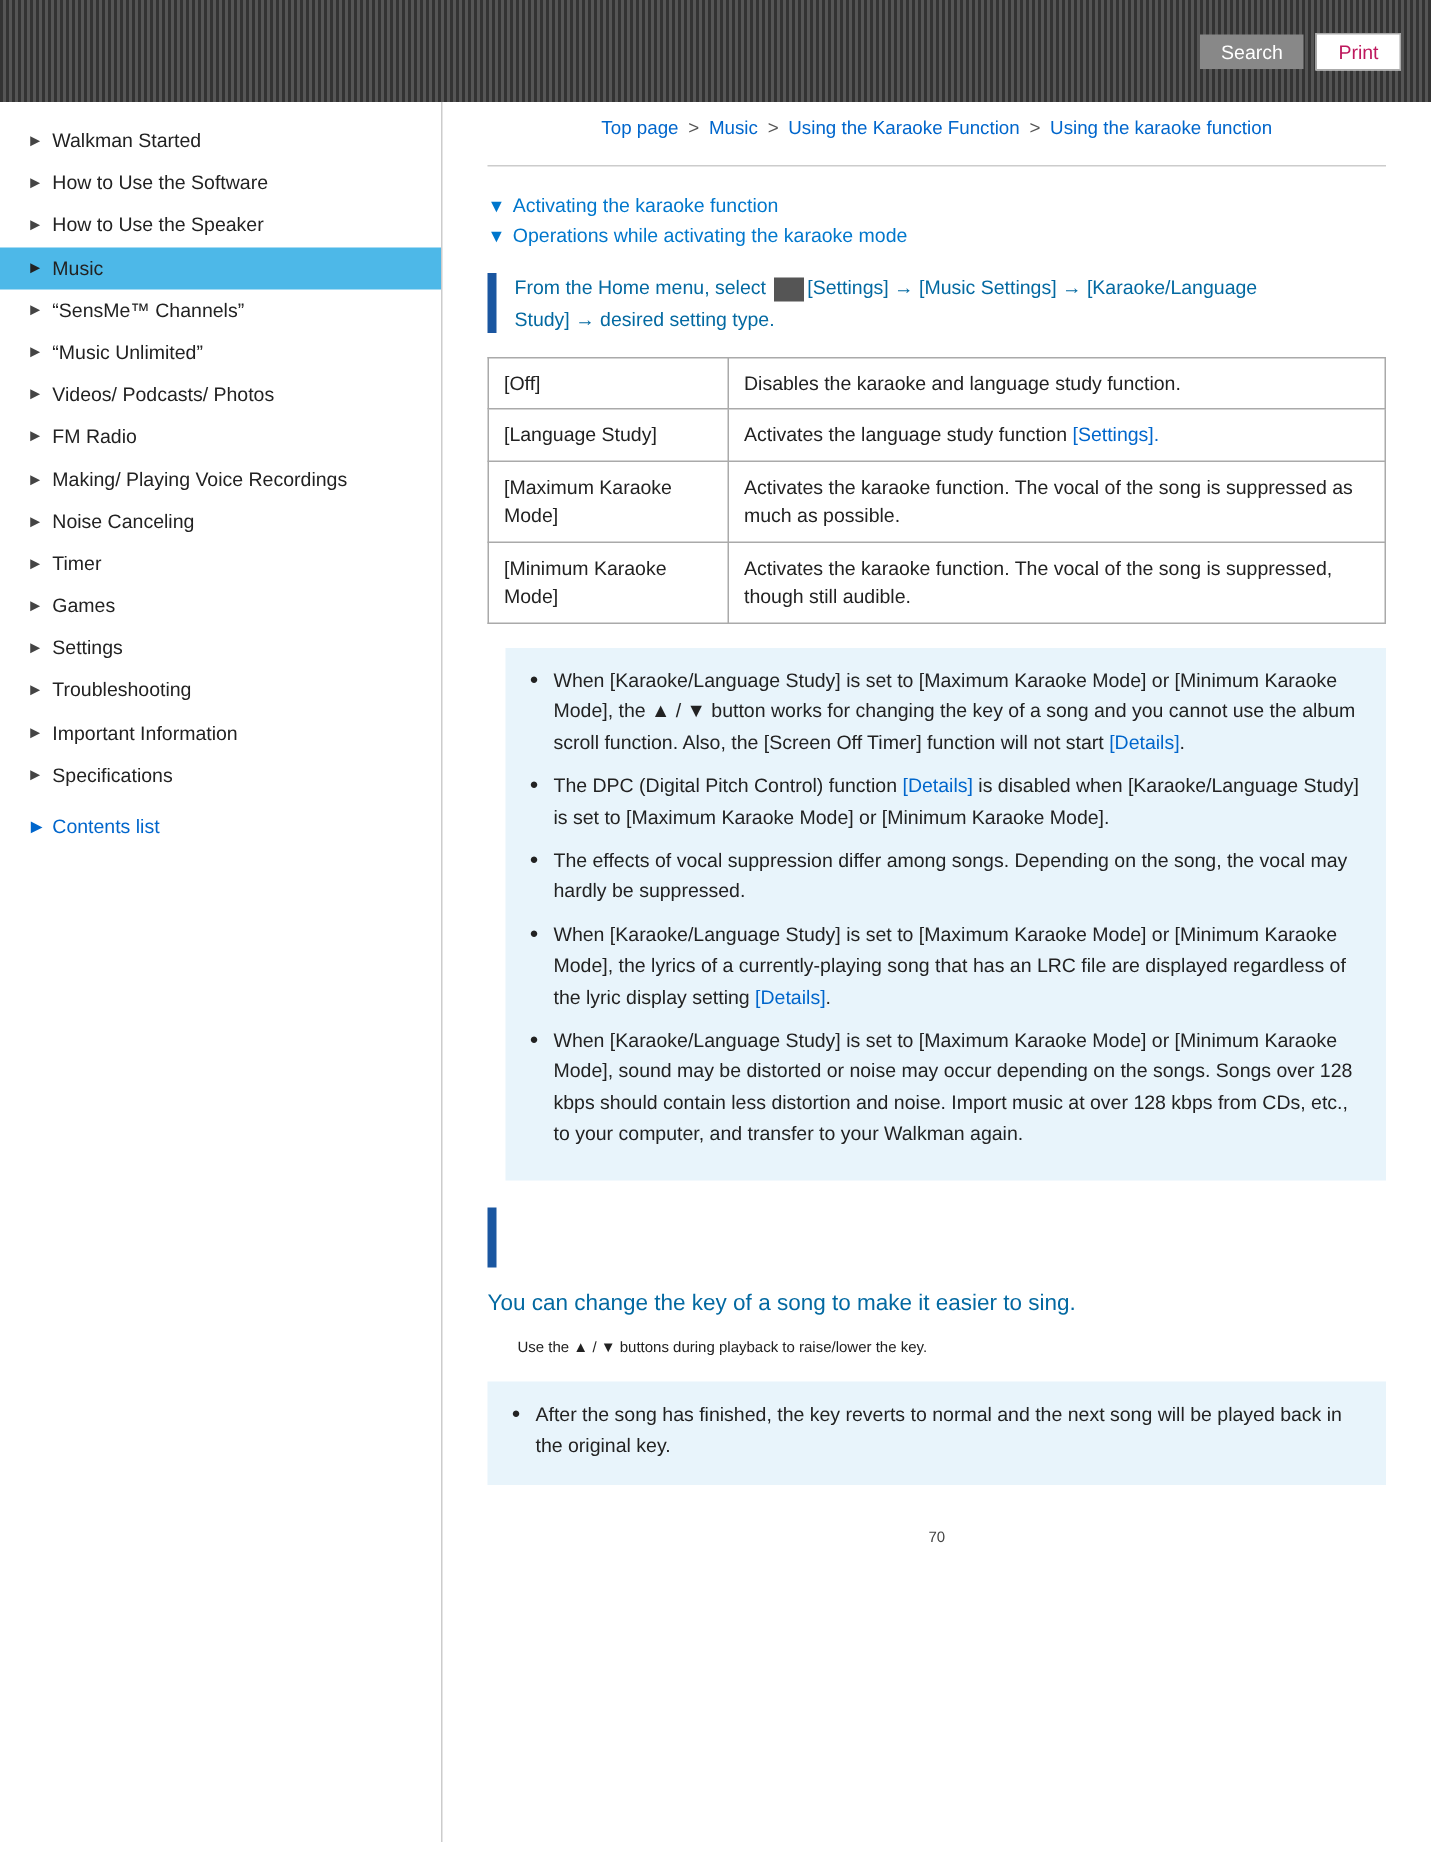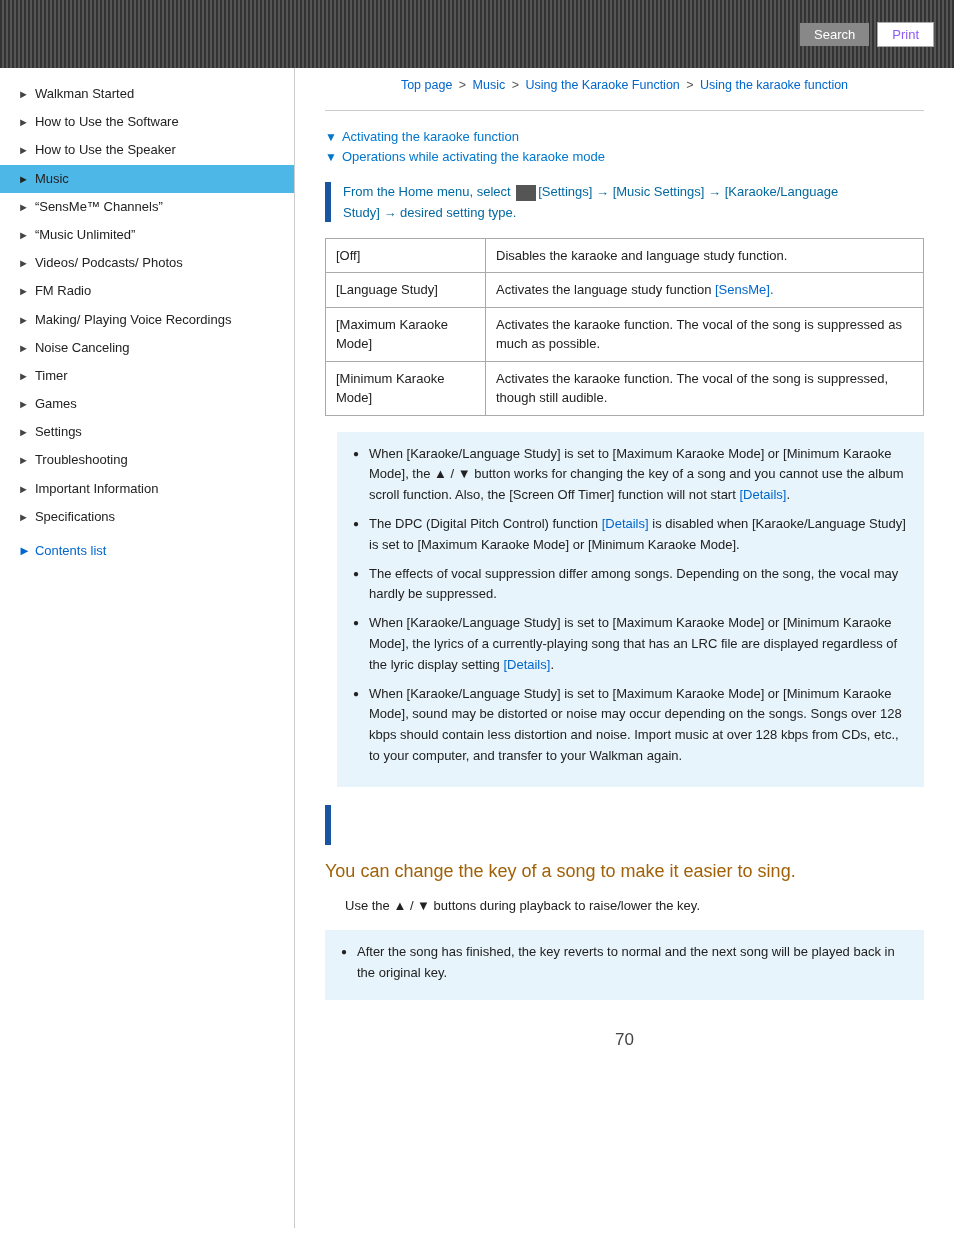--- a/index.html
+++ b/index.html
@@ -18,21 +18,21 @@
     .header-btn {
       background: #888;
       color: #fff;
       border: none;
       padding: 4px 14px;
       font-size: 13px;
       cursor: pointer;
     }
     .header-btn.print {
       background: #fff;
-      color: #8b5cf6;
+      color: #be185d;
       border: 1px solid #aaa;
     }
 
     
     .layout {
       display: flex;
       min-height: 1160px;
     }
 
     
@@ -190,27 +190,27 @@
       left: 0;
       font-size: 10px;
       top: 2px;
     }
     .note-box .link {
       color: #0066cc;
     }
 
     
     .section2-text {
-      font-size: 18px;
-      color: #a16207;
+      font-size: 15px;
+      color: #0369a1;
       margin-bottom: 10px;
       line-height: 1.6;
     }
     .section2-use {
-      font-size: 13px;
+      font-size: 10px;
       color: #222;
       margin: 8px 0 8px 20px;
       line-height: 1.6;
     }
 
     
     .note-box2 {
       background: #e8f4fb;
       border: none;
       padding: 12px 16px;
@@ -232,21 +232,21 @@
       position: absolute;
       left: 0;
       font-size: 10px;
       top: 2px;
     }
 
     
     .page-num {
       text-align: center;
       color: #444;
-      font-size: 17px;
+      font-size: 10px;
       margin-top: 30px;
     }
   </style>
 </head>
 <body>
 
 <div class="header">
   <button class="header-btn">Search</button>
   <button class="header-btn print">Print</button>
 </div>
@@ -360,21 +360,21 @@
     </div>
 
     <table class="info-table">
       <tbody id="table-body">
           <tr>
             <td>[Off]</td>
             <td>Disables the karaoke and language study function.</td>
           </tr>
           <tr>
             <td>[Language Study]</td>
-            <td>Activates the language study function <span class="link">[SensMe].</span></td>
+            <td>Activates the language study function <span class="link">[Settings].</span></td>
           </tr>
           <tr>
             <td>[Maximum Karaoke Mode]</td>
             <td>Activates the karaoke function. The vocal of the song is suppressed as much as possible.</td>
           </tr>
           <tr>
             <td>[Minimum Karaoke Mode]</td>
             <td>Activates the karaoke function. The vocal of the song is suppressed, though still audible.</td>
           </tr>
         </tbody>

